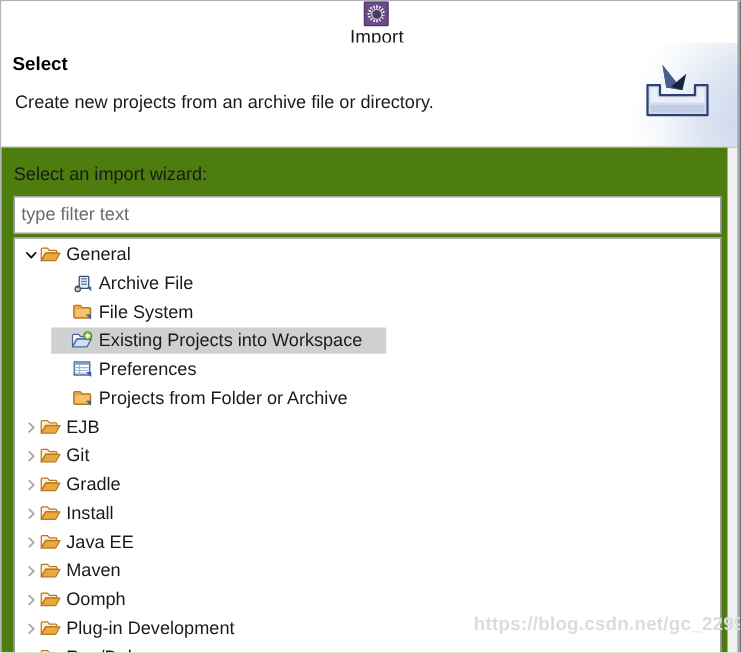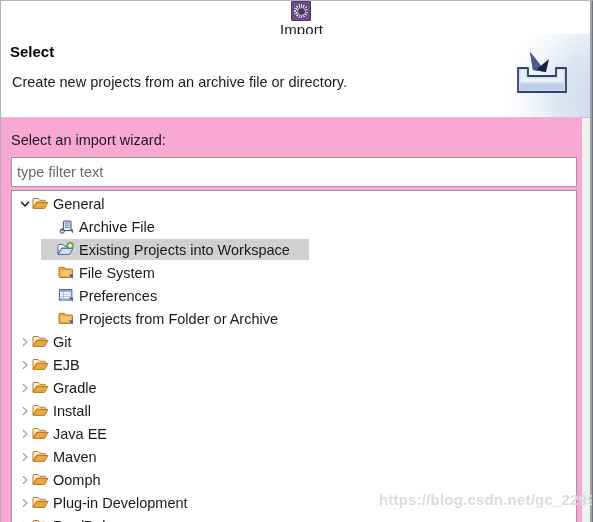--- a/index.html
+++ b/index.html
@@ -108,21 +108,21 @@
     position: absolute;
     left: 17px; top: 14px;
     width: 60px; height: 52px;
   }
 
   
   .content {
     position: absolute;
     left: 0; top: 117px;
     width: 592px; height: 405px;
-    background: #f9a8d4;
+    background: #4d7c0f;
   }
   .content-label {
     position: absolute;
     left: 10px; top: 14px;
     font-size: 14.5px;
     color: #1a1a1a;
   }
   .filter-input {
     position: absolute;
     left: 10px; top: 39px;
@@ -289,44 +289,44 @@
         <rect x="6.8" y="5.6" width="4.8" height="1.2" fill="#6f86b5"></rect>
         <rect x="6.8" y="7.8" width="4.8" height="1.2" fill="#6f86b5"></rect>
         <circle cx="4.2" cy="12.2" r="2.1" fill="#cfd9ec" stroke="#3a4a6b" stroke-width="1"></circle>
         <rect x="3.6" y="9.4" width="1.2" height="2.2" fill="#3a4a6b"></rect>
         <path d="M11.6 10.4 H15 V14.2 Z" fill="#3c5c9e"></path>
       </svg>
             </div>
             <div class="row-label">Archive File</div>
           </div>
           <div class="tree-row">
+            <div style="width: 32px; flex: 0 0 auto;"></div>
+            <div class="twisty"></div>
+            <div class="row-icon">
+              <svg width="17" height="15" viewBox="0 0 17 15">
+        <path d="M1 3.2 A0.9 0.9 0 0 1 1.9 2.3 H6.2 L7.7 4 H13.6 A0.9 0.9 0 0 1 14.5 4.9 V11.6 A0.9 0.9 0 0 1 13.6 12.5 H1.9 A0.9 0.9 0 0 1 1 11.6 Z" fill="#e9a93c" stroke="#b9781f" stroke-width="1" stroke-linejoin="round"></path>
+        <path d="M2.3 5.1 H13.2 V11.2 H2.3 Z" fill="#fbe3b4" opacity="0.45"></path>
+        <path d="M10.6 9.6 H14.8 V13.6 Z" fill="#3c5c9e"></path>
+      </svg>
+            </div>
+            <div class="row-label">File System</div>
+          </div>
+          <div class="tree-row">
             <div class="sel-bg" style="left: 29px; width: 268px;"></div>
             <div style="width: 32px; flex: 0 0 auto;"></div>
             <div class="twisty"></div>
             <div class="row-icon">
               <svg width="18" height="16" viewBox="0 0 18 16">
         <path d="M1 3.4 A0.9 0.9 0 0 1 1.9 2.5 H5.9 L7.4 4.2 H12.6 A0.9 0.9 0 0 1 13.5 5.1 V6.1 H4.6 L1 11.9 Z" fill="#f3f7fd" stroke="#4d6a96" stroke-width="1"></path>
         <path d="M4.6 6.3 H16 L12.6 12.4 H1.2 Z" fill="#cfe0f2" stroke="#4d6a96" stroke-width="1" stroke-linejoin="round"></path>
         <circle cx="13.2" cy="3.6" r="3.2" fill="#8fc45a" stroke="#4a7d27" stroke-width="0.9"></circle>
         <path d="M13.2 1.7 V5.5 M11.3 3.6 H15.1" stroke="#ffffff" stroke-width="1.3"></path>
       </svg>
             </div>
             <div class="row-label">Existing Projects into Workspace</div>
-          </div>
-          <div class="tree-row">
-            <div style="width: 32px; flex: 0 0 auto;"></div>
-            <div class="twisty"></div>
-            <div class="row-icon">
-              <svg width="17" height="15" viewBox="0 0 17 15">
-        <path d="M1 3.2 A0.9 0.9 0 0 1 1.9 2.3 H6.2 L7.7 4 H13.6 A0.9 0.9 0 0 1 14.5 4.9 V11.6 A0.9 0.9 0 0 1 13.6 12.5 H1.9 A0.9 0.9 0 0 1 1 11.6 Z" fill="#e9a93c" stroke="#b9781f" stroke-width="1" stroke-linejoin="round"></path>
-        <path d="M2.3 5.1 H13.2 V11.2 H2.3 Z" fill="#fbe3b4" opacity="0.45"></path>
-        <path d="M10.6 9.6 H14.8 V13.6 Z" fill="#3c5c9e"></path>
-      </svg>
-            </div>
-            <div class="row-label">File System</div>
           </div>
           <div class="tree-row">
             <div style="width: 32px; flex: 0 0 auto;"></div>
             <div class="twisty"></div>
             <div class="row-icon">
               <svg width="17" height="15" viewBox="0 0 17 15">
         <rect x="1.4" y="1.6" width="12.4" height="10.4" fill="#ffffff" stroke="#2e4a78" stroke-width="1"></rect>
         <rect x="1.4" y="1.6" width="12.4" height="2.2" fill="#7e9dc9"></rect>
         <line x1="1.4" y1="6.1" x2="13.8" y2="6.1" stroke="#9db5d8" stroke-width="0.9"></line>
         <line x1="1.4" y1="8.4" x2="13.8" y2="8.4" stroke="#9db5d8" stroke-width="0.9"></line>
@@ -355,36 +355,36 @@
               <svg width="10" height="10" viewBox="0 0 10 10">
                 <path d="M3.3 1.5 L7 5 L3.3 8.5" fill="none" stroke="#a8a8a8" stroke-width="1.4" stroke-linecap="round" stroke-linejoin="round"></path>
               </svg>
             </div>
             <div class="row-icon">
               <svg width="17" height="15" viewBox="0 0 17 15">
         <path d="M1 3.5 A1 1 0 0 1 2 2.5 H6 L7.6 4.3 H12.5 A1 1 0 0 1 13.5 5.3 V6.2 H4.6 L1 12 Z" fill="#fdf0d8" stroke="#b9781f" stroke-width="1"></path>
         <path d="M4.8 6.4 H16 L12.6 12.4 H1.2 Z" fill="#e9a93c" stroke="#b9781f" stroke-width="1" stroke-linejoin="round"></path>
       </svg>
             </div>
+            <div class="row-label">EJB</div>
+          </div>
+          <div class="tree-row">
+            <div style="width: 6px; flex: 0 0 auto;"></div>
+            <div class="twisty">
+              <svg width="10" height="10" viewBox="0 0 10 10">
+                <path d="M3.3 1.5 L7 5 L3.3 8.5" fill="none" stroke="#a8a8a8" stroke-width="1.4" stroke-linecap="round" stroke-linejoin="round"></path>
+              </svg>
+            </div>
+            <div class="row-icon">
+              <svg width="17" height="15" viewBox="0 0 17 15">
+        <path d="M1 3.5 A1 1 0 0 1 2 2.5 H6 L7.6 4.3 H12.5 A1 1 0 0 1 13.5 5.3 V6.2 H4.6 L1 12 Z" fill="#fdf0d8" stroke="#b9781f" stroke-width="1"></path>
+        <path d="M4.8 6.4 H16 L12.6 12.4 H1.2 Z" fill="#e9a93c" stroke="#b9781f" stroke-width="1" stroke-linejoin="round"></path>
+      </svg>
+            </div>
             <div class="row-label">Git</div>
-          </div>
-          <div class="tree-row">
-            <div style="width: 6px; flex: 0 0 auto;"></div>
-            <div class="twisty">
-              <svg width="10" height="10" viewBox="0 0 10 10">
-                <path d="M3.3 1.5 L7 5 L3.3 8.5" fill="none" stroke="#a8a8a8" stroke-width="1.4" stroke-linecap="round" stroke-linejoin="round"></path>
-              </svg>
-            </div>
-            <div class="row-icon">
-              <svg width="17" height="15" viewBox="0 0 17 15">
-        <path d="M1 3.5 A1 1 0 0 1 2 2.5 H6 L7.6 4.3 H12.5 A1 1 0 0 1 13.5 5.3 V6.2 H4.6 L1 12 Z" fill="#fdf0d8" stroke="#b9781f" stroke-width="1"></path>
-        <path d="M4.8 6.4 H16 L12.6 12.4 H1.2 Z" fill="#e9a93c" stroke="#b9781f" stroke-width="1" stroke-linejoin="round"></path>
-      </svg>
-            </div>
-            <div class="row-label">EJB</div>
           </div>
           <div class="tree-row">
             <div style="width: 6px; flex: 0 0 auto;"></div>
             <div class="twisty">
               <svg width="10" height="10" viewBox="0 0 10 10">
                 <path d="M3.3 1.5 L7 5 L3.3 8.5" fill="none" stroke="#a8a8a8" stroke-width="1.4" stroke-linecap="round" stroke-linejoin="round"></path>
               </svg>
             </div>
             <div class="row-icon">
               <svg width="17" height="15" viewBox="0 0 17 15">

